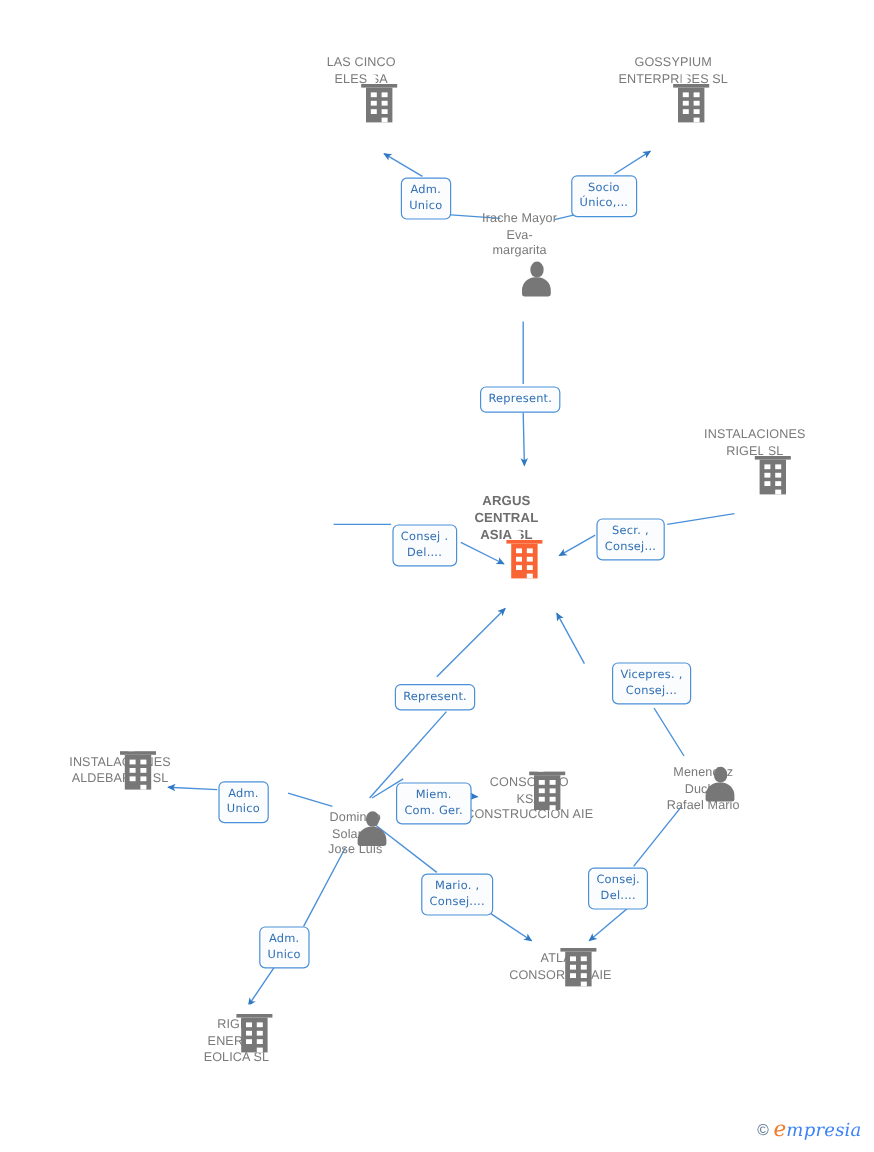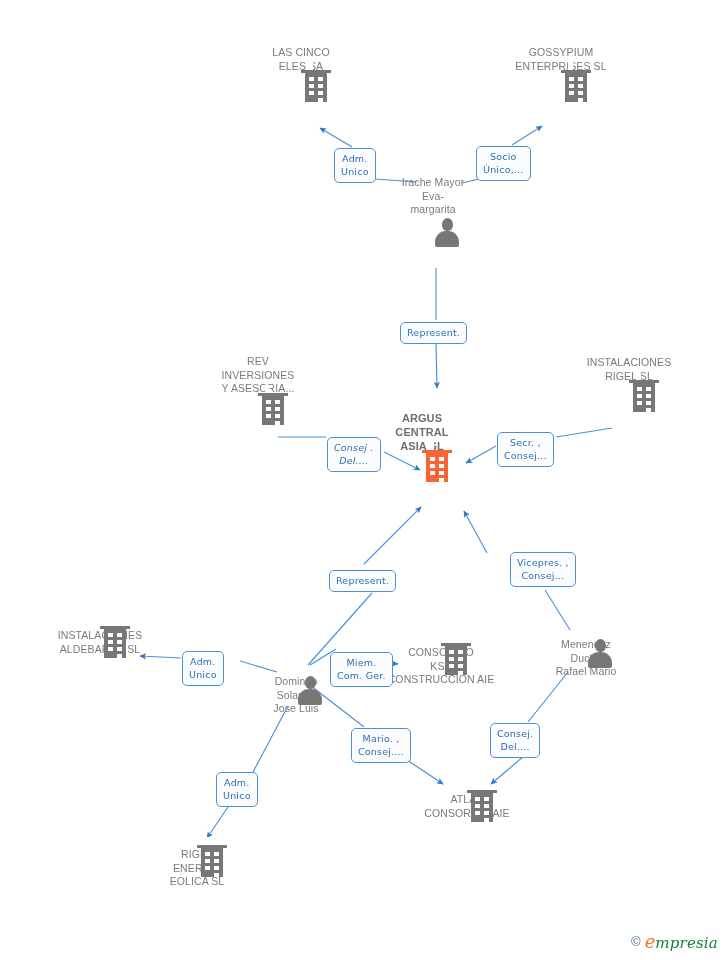--- a/index.html
+++ b/index.html
@@ -85,21 +85,21 @@
     font-size:15px;color:#2b4a6f;
     font-family:"DejaVu Serif","Liberation Serif",serif;
     font-style:italic;
     user-select:none;
   }
   #watermark .c{
     font-style:normal;font-size:13px;color:#55738f;
     font-family:"Liberation Sans",sans-serif;
   }
   #watermark .e{color:#f07c2b;font-size:18px;font-style:italic;}
-  #watermark .rest{color:#15803d;letter-spacing:.2px;}
+  #watermark .rest{color:#3b82f6;letter-spacing:.2px;}
 </style>
 </head>
 <body>
 
 <div id="graph">
 
   <svg class="edges" viewBox="0 0 728 960" xmlns="http://www.w3.org/2000/svg">
     <defs>
       <marker id="arw" markerWidth="7" markerHeight="7" refX="5.4" refY="3" orient="auto" markerUnits="strokeWidth">
         <path d="M0,0.3 L6,3 L0,5.7 L1.5,3 Z" fill="#2f79c4"></path>
@@ -173,33 +173,20 @@
 
   <div class="node" style="left:433px;top:176px;">
     <span class="lbl">Irache Mayor
 Eva-
 margarita</span>
     <span class="glyph">
       <span class="pers"><span class="head"></span><span class="torso"></span></span>
     </span>
   </div>
 
-  <div class="node" style="left:258px;top:355px;">
-    <span class="lbl">REV
-INVERSIONES
-Y ASESORIA...</span>
-    <span class="glyph">
-      <span class="bld"><span class="body"></span><span class="base"></span>
-        <span class="win" style="left:8px;top:4px"></span><span class="win" style="left:17px;top:4px"></span>
-        <span class="win" style="left:8px;top:11px"></span><span class="win" style="left:17px;top:11px"></span>
-        <span class="win" style="left:8px;top:18px"></span><span class="win" style="left:17px;top:18px"></span>
-        <span class="door"></span><span class="win" style="left:17px;top:25px;height:4px"></span>
-      </span>
-    </span>
-  </div>
 
   <div class="node" style="left:629px;top:356px;">
     <span class="lbl">INSTALACIONES
 RIGEL SL</span>
     <span class="glyph">
       <span class="bld"><span class="body"></span><span class="base"></span>
         <span class="win" style="left:8px;top:4px"></span><span class="win" style="left:17px;top:4px"></span>
         <span class="win" style="left:8px;top:11px"></span><span class="win" style="left:17px;top:11px"></span>
         <span class="win" style="left:8px;top:18px"></span><span class="win" style="left:17px;top:18px"></span>
         <span class="door"></span><span class="win" style="left:17px;top:25px;height:4px"></span>
@@ -291,21 +278,21 @@
     </span>
     <span class="lbl">ATLAS
 CONSORCIO AIE</span>
   </div>
 
   <div class="chip" style="left:334px;top:148px;">Adm.
 Unico</div>
   <div class="chip" style="left:476px;top:146px;">Socio
 Único,...</div>
   <div class="chip" style="left:400px;top:322px;">Represent.</div>
-  <div class="chip" style="left:327px;top:437px;font-style:italic;">Consej .
+  <div class="chip" style="left:327px;top:437px;">Consej .
 Del....</div>
   <div class="chip" style="left:497px;top:432px;">Secr. ,
 Consej...</div>
   <div class="chip" style="left:329px;top:570px;">Represent.</div>
   <div class="chip" style="left:510px;top:552px;">Vicepres. ,
 Consej...</div>
   <div class="chip" style="left:182px;top:651px;">Adm.
 Unico</div>
   <div class="chip" style="left:330px;top:652px;">Miem.
 Com. Ger.</div>

